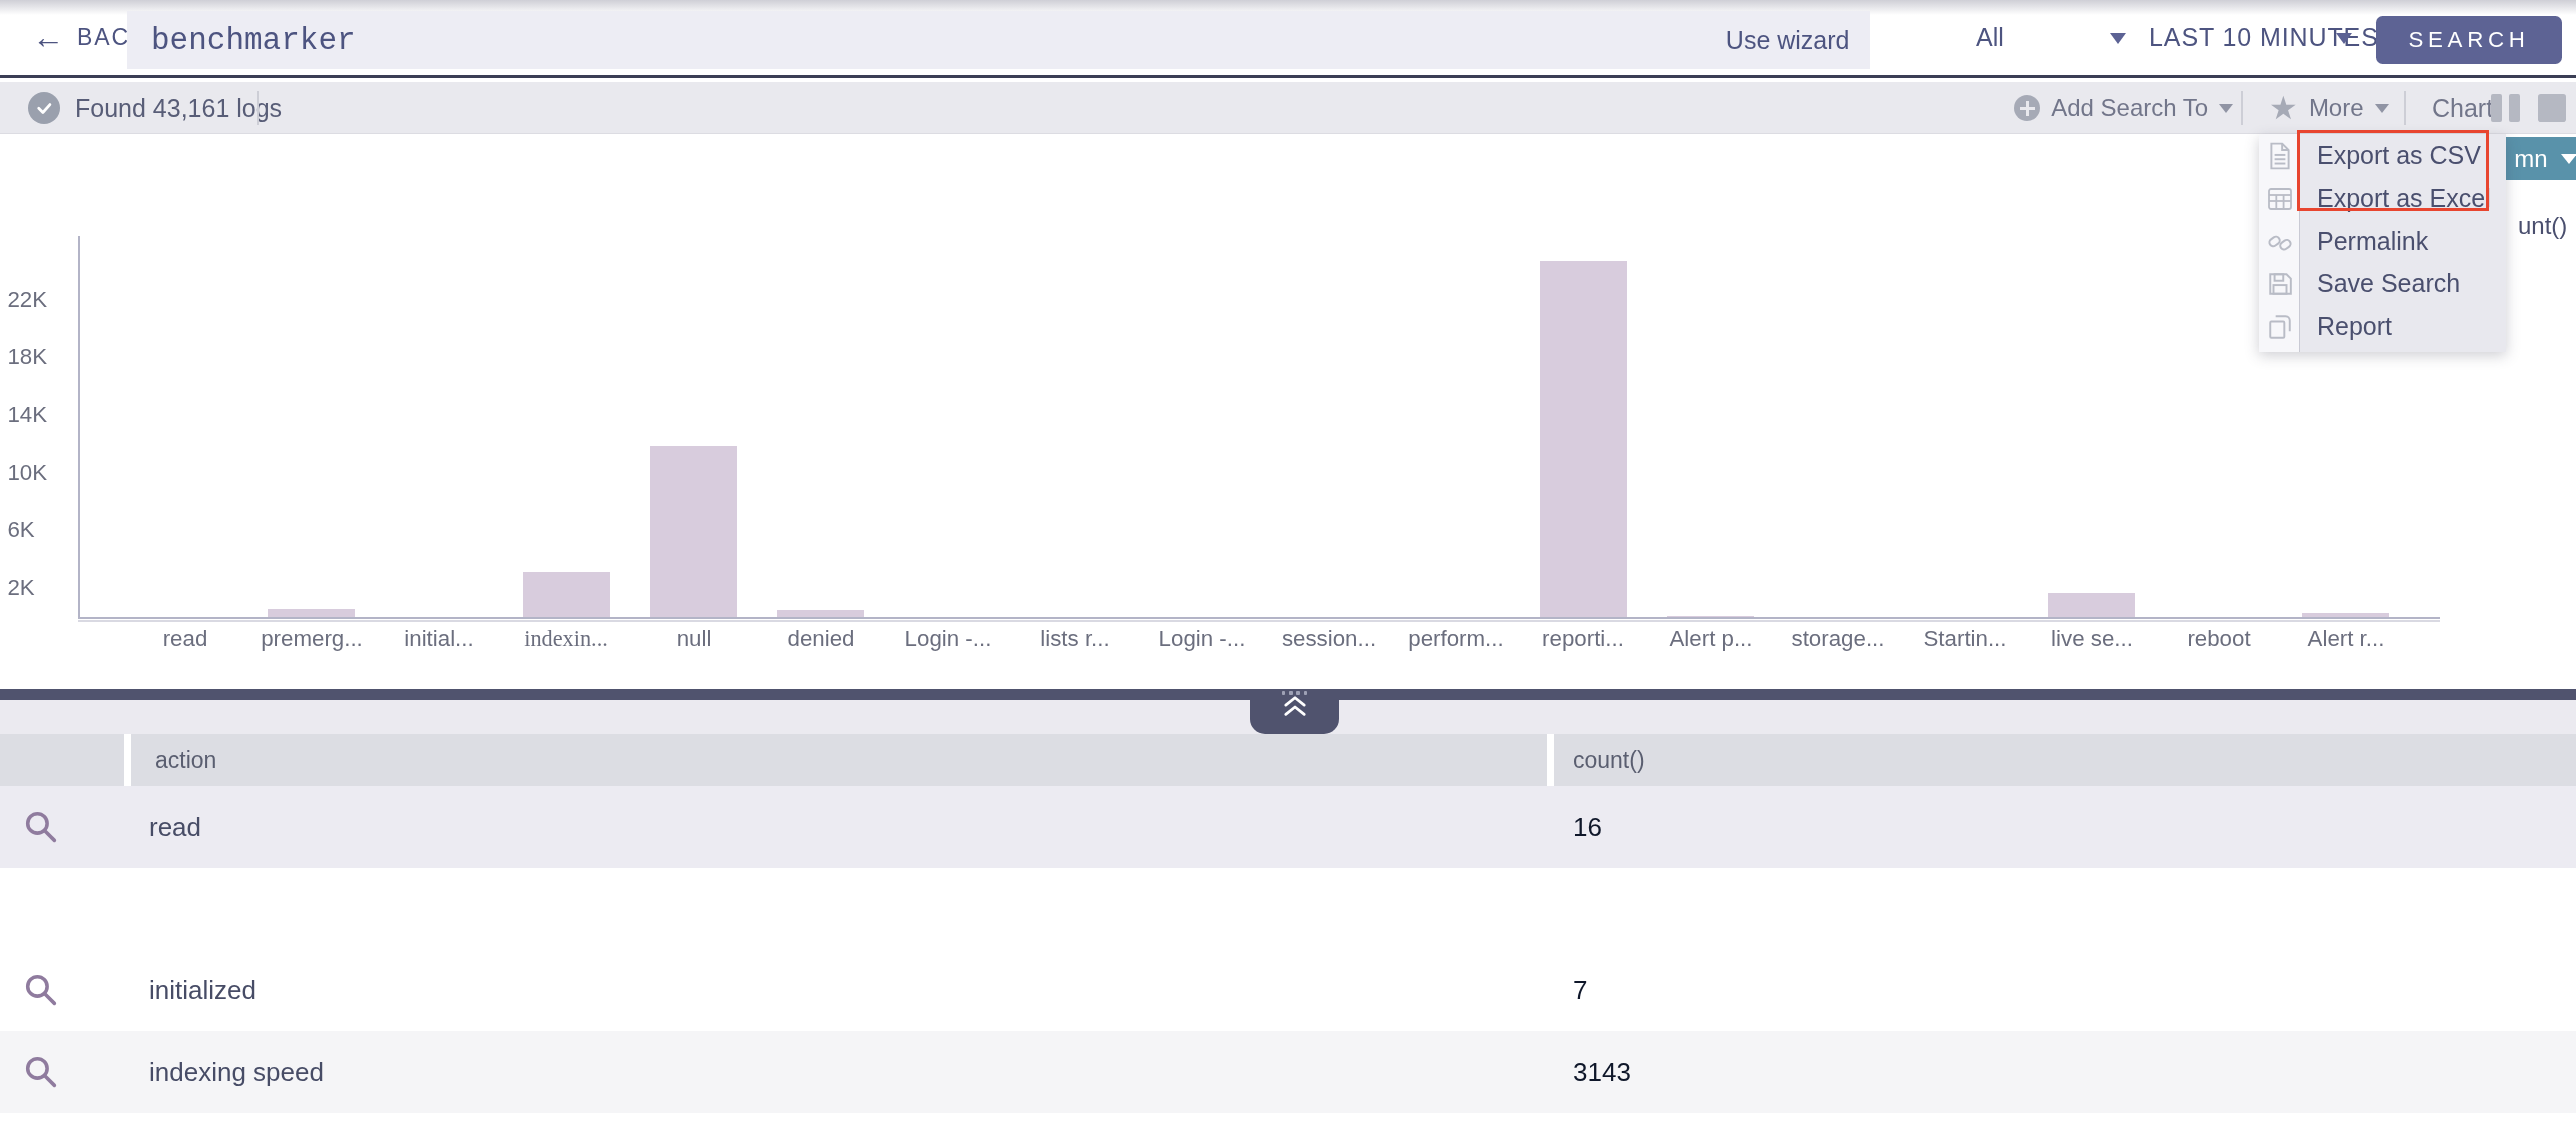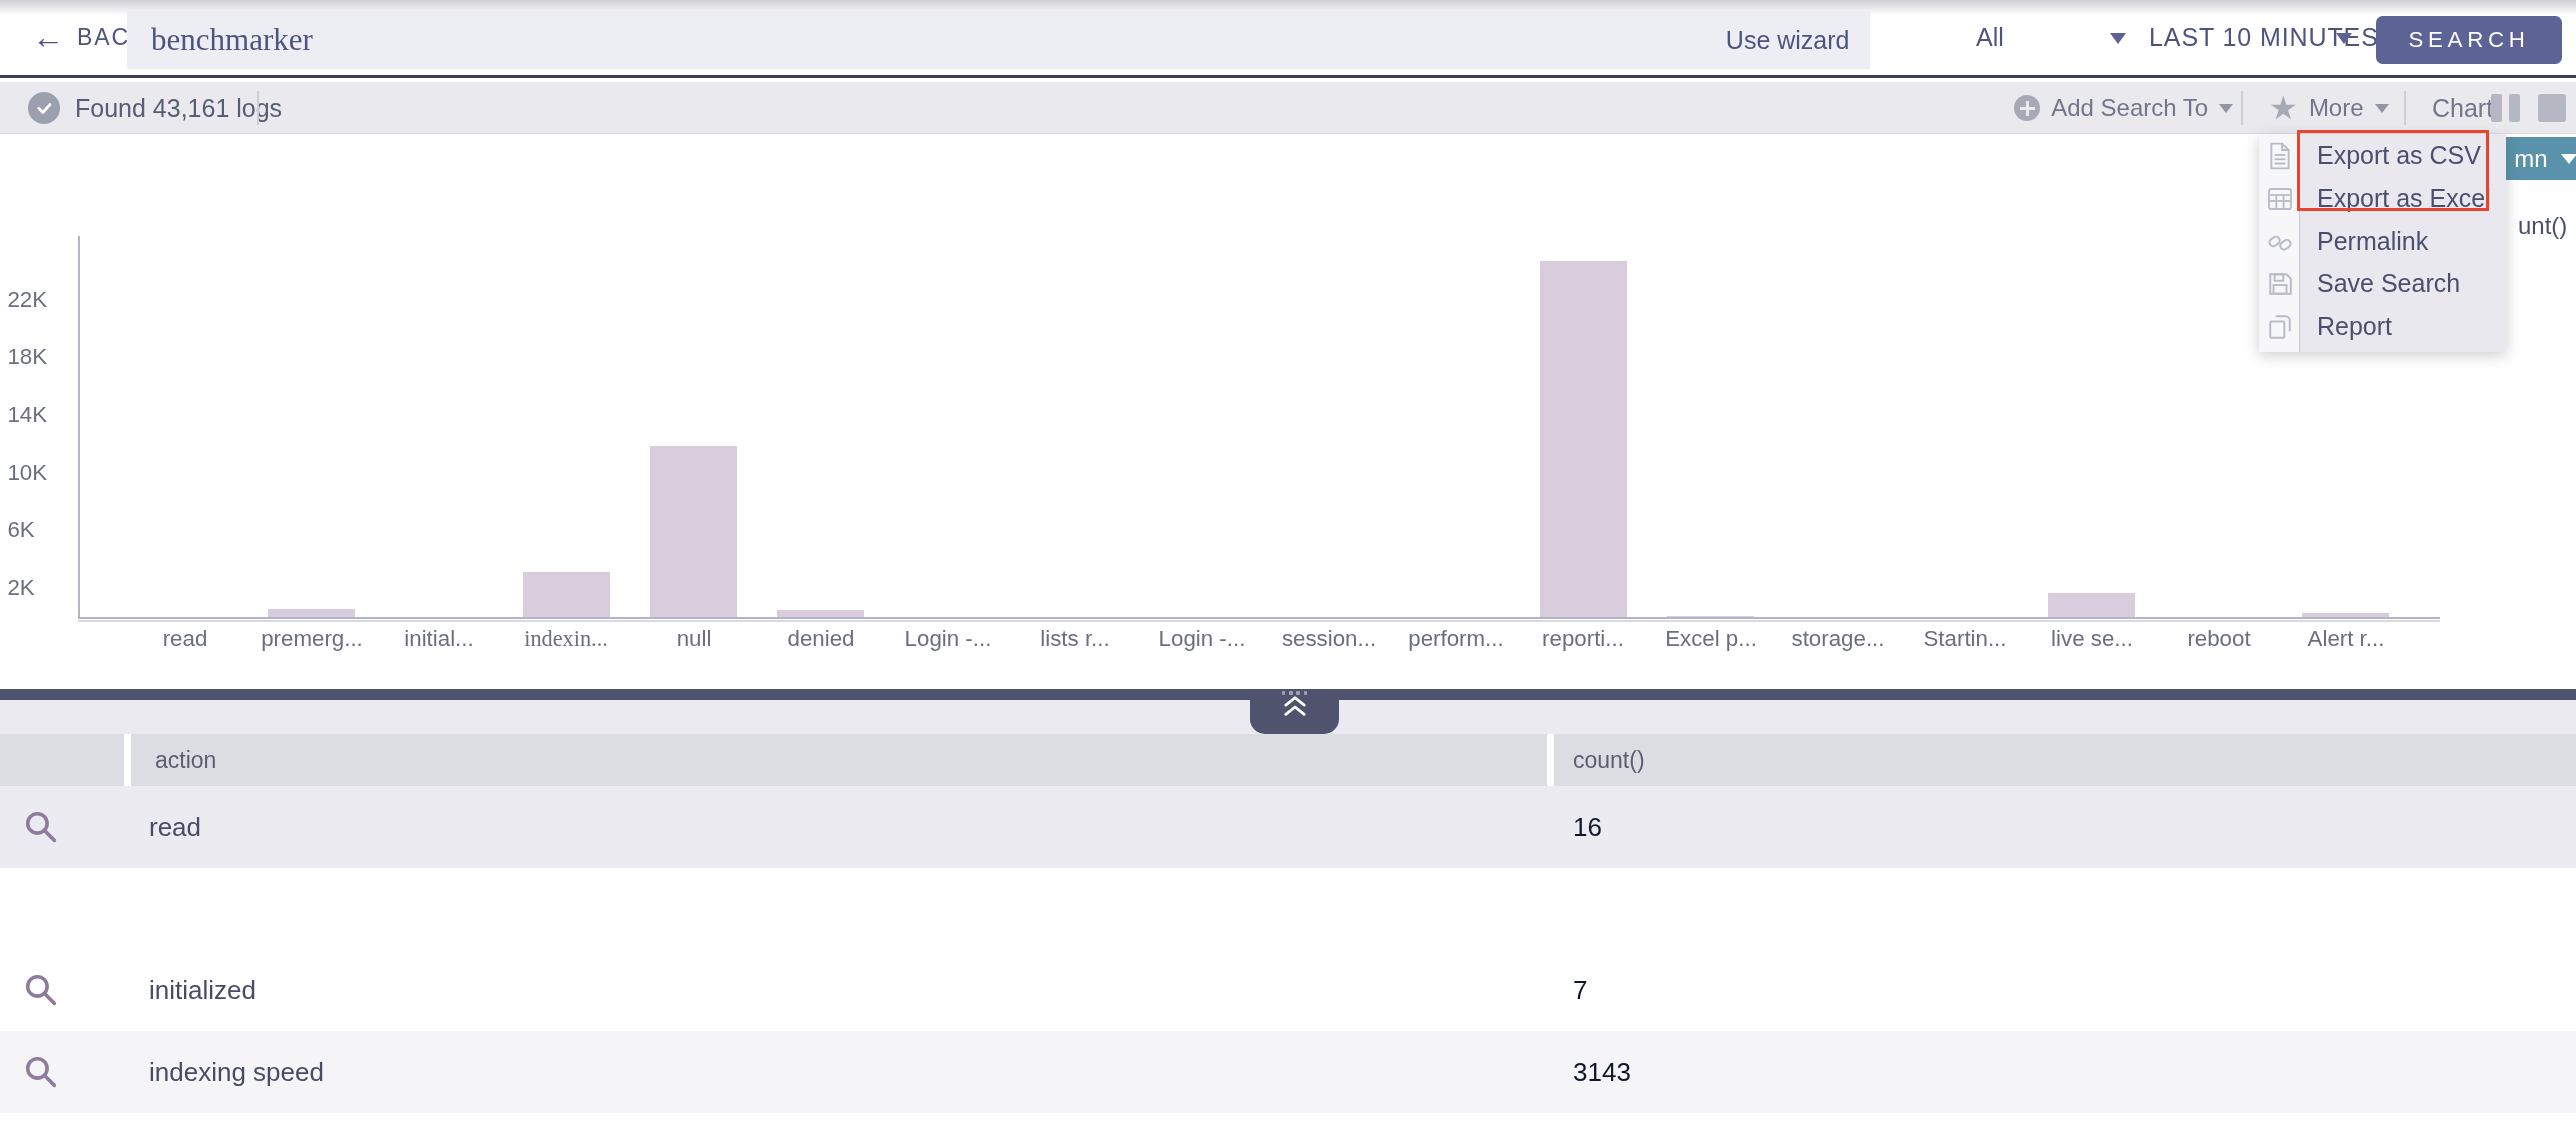--- a/index.html
+++ b/index.html
@@ -10,21 +10,21 @@
   
   .topbar { position:absolute; left:0; top:0; width:2576px; height:78px;
             background:linear-gradient(180deg,#cfcfd6 0,#ffffff 15px);
             border-bottom:3.7px solid #3b3e55; }
   .back-btn { position:absolute; left:32px; top:0; height:74px; display:flex; align-items:center;
               gap:11.2px; color:#4d5480; font-size:23px; letter-spacing:1.9px; cursor:pointer; }
   .back-arrow { font-size:32px; line-height:1; font-weight:bold; }
   .search-box { position:absolute; left:127px; top:11.2px; width:1743px; height:58px;
                 background:#ededf4; display:flex; align-items:center; }
   .search-input { flex:1; border:none; outline:none; background:transparent; color:#4d5480;
-                  font-size:31px; padding:0 0 0 24px; font-family:Liberation Serif, serif; }
+                  font-size:31px; padding:0 0 0 24px; font-family:Liberation Mono, monospace; }
   .use-wizard { color:#4d5480; font-size:25px; padding-right:20.5px; cursor:pointer; white-space:nowrap; }
   .scope { position:absolute; left:1976px; top:0; height:74px; display:flex; align-items:center;
            color:#4d5480; font-size:25px; cursor:pointer; }
   .caret { width:0; height:0; border-left:8.4px solid transparent; border-right:8.4px solid transparent;
            border-top:11.2px solid #5c6294; display:inline-block; }
   .scope-caret { position:absolute; left:2110px; top:33px; }
   .timerange { position:absolute; left:2149px; top:0; height:74px; display:flex; align-items:center;
                color:#4d5480; font-size:25px; letter-spacing:0.9px; cursor:pointer; }
   .time-caret { position:absolute; left:2336px; top:33px; }
   .search-btn { position:absolute; left:2376px; top:16px; width:186px; height:48px; background:#5d6394;
@@ -203,21 +203,21 @@
         <div class="xlabel" style="left: 374px;">initial...</div>
         <div class="xlabel" style="left: 501px; font-family: Liberation Serif, serif;">indexin...</div>
         <div class="xlabel" style="left: 629px;">null</div>
         <div class="xlabel" style="left: 756px;">denied</div>
         <div class="xlabel" style="left: 883px;">Login -...</div>
         <div class="xlabel" style="left: 1010px;">lists r...</div>
         <div class="xlabel" style="left: 1137px;">Login -...</div>
         <div class="xlabel" style="left: 1264px;">session...</div>
         <div class="xlabel" style="left: 1391px;">perform...</div>
         <div class="xlabel" style="left: 1518px;">reporti...</div>
-        <div class="xlabel" style="left: 1646px;">Excel p...</div>
+        <div class="xlabel" style="left: 1646px;">Alert p...</div>
         <div class="xlabel" style="left: 1773px;">storage...</div>
         <div class="xlabel" style="left: 1900px;">Startin...</div>
         <div class="xlabel" style="left: 2027px;">live se...</div>
         <div class="xlabel" style="left: 2154px;">reboot</div>
         <div class="xlabel" style="left: 2281px;">Alert r...</div>
       </div>
   </div>
 
   <button class="add-col-btn">
     <span>mn</span>

